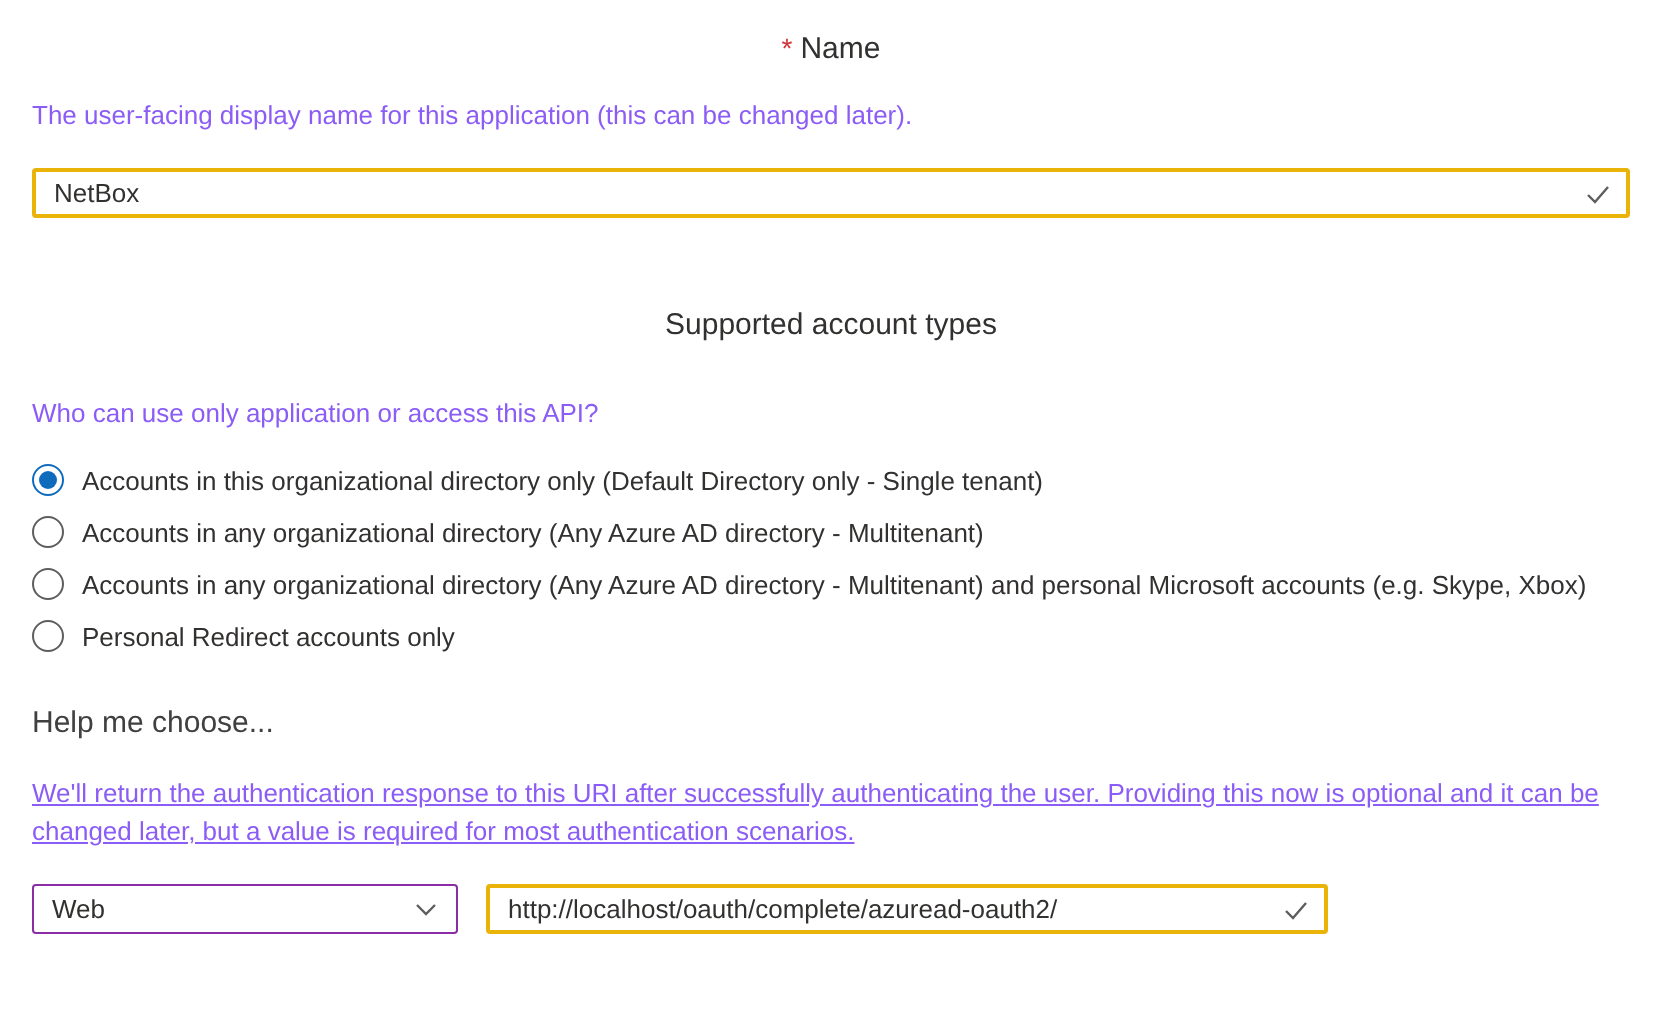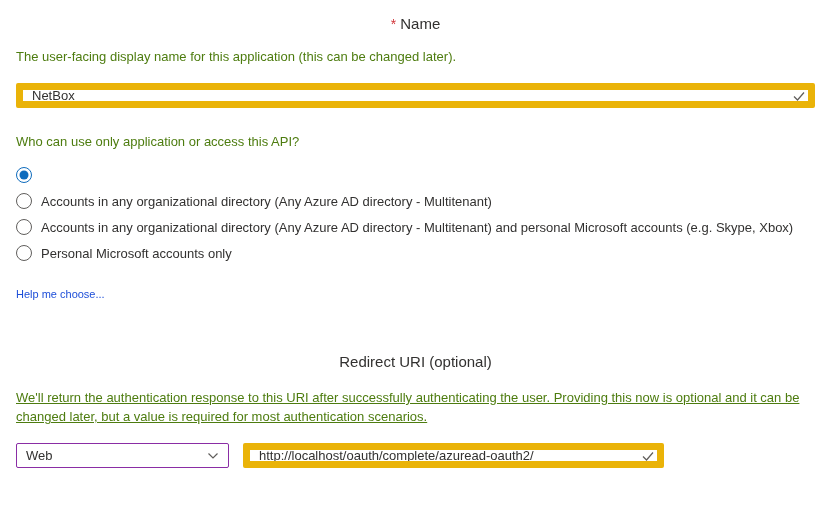--- a/index.html
+++ b/index.html
@@ -26,38 +26,38 @@
     margin: 0;
     text-align: center;
   }
   .required-star {
     color: #d13438;
     font-size: 14px;
     margin-right: 4px;
   }
   .field-desc {
     font-size: 13px;
-    color: #4d7c0f;
+    color: #8b5cf6;
     line-height: 19px;
     margin: 0;
   }
   .name-heading { margin-top: 2px; }
   .name-desc { margin-top: 13px; }
 
   .input-wrap {
     position: relative;
     margin-top: 17px;
     height: 25px;
     box-sizing: border-box;
   }
   .text-input {
     width: 100%;
     height: 25px;
     box-sizing: border-box;
-    border: 7px solid #eab308;
+    border: 2px solid #eab308;
     border-radius: 2px;
     font-family: "Liberation Sans", "DejaVu Sans", sans-serif;
     font-size: 13px;
     color: #323130;
     padding: 0 28px 0 9px;
     outline: none;
     background: #ffffff;
   }
   .input-check {
     position: absolute;
@@ -102,22 +102,22 @@
   }
   .radio-label {
     font-size: 13px;
     color: #323130;
     white-space: nowrap;
   }
 
   .help-link {
     display: inline-block;
     margin-top: 22px;
-    font-size: 11px;
-    color: #1d4ed8;
+    font-size: 15px;
+    color: #404040;
     text-decoration: none;
     cursor: pointer;
   }
 
   .redirect-title { margin-top: 50px; }
   .redirect-desc {
     margin-top: 16px;
     max-width: 800px;
     font-size: 13px;
     line-height: 19px;
@@ -173,45 +173,46 @@
   <p class="field-desc name-desc">The user-facing display name for this application (this can be changed later).</p>
 
   <div class="input-wrap">
     <input class="text-input" type="text" value="NetBox" style="">
     <svg class="input-check" viewBox="0 0 16 16">
       <path d="M3 8.5 L6.5 12 L13 4.5" fill="none" stroke="#605e5c" stroke-width="1.2"></path>
     </svg>
   </div>
 
   
+  <h2 class="section-title accounts-title">Supported account types</h2>
 
   <p class="field-desc accounts-question">Who can use only application or access this API?</p>
 
   <div class="radio-list">
     <div class="radio-row">
       <span class="radio selected"></span>
+      <span class="radio-label">Accounts in this organizational directory only (Default Directory only - Single tenant)</span>
     </div>
     <div class="radio-row">
       <span class="radio"></span>
       <span class="radio-label">Accounts in any organizational directory (Any Azure AD directory - Multitenant)</span>
     </div>
     <div class="radio-row">
       <span class="radio"></span>
       <span class="radio-label">Accounts in any organizational directory (Any Azure AD directory - Multitenant) and personal Microsoft accounts (e.g. Skype, Xbox)</span>
     </div>
     <div class="radio-row">
       <span class="radio"></span>
-      <span class="radio-label">Personal Microsoft accounts only</span>
+      <span class="radio-label">Personal Redirect accounts only</span>
     </div>
   </div>
 
   <a class="help-link">Help me choose...</a>
 
   
-  <h2 class="section-title redirect-title">Redirect URI (optional)</h2>
 
   <p class="field-desc redirect-desc">We'll return the authentication response to this URI after successfully authenticating the user. Providing this now is optional and it can be changed later, but a value is required for most authentication scenarios.</p>
 
   <div class="redirect-row">
     <div class="platform-select">
       <span>Web</span>
       <svg class="select-chevron" viewBox="0 0 14 14">
         <path d="M2.5 4.5 L7 9 L11.5 4.5" fill="none" stroke="#605e5c" stroke-width="1.2"></path>
       </svg>
     </div>

